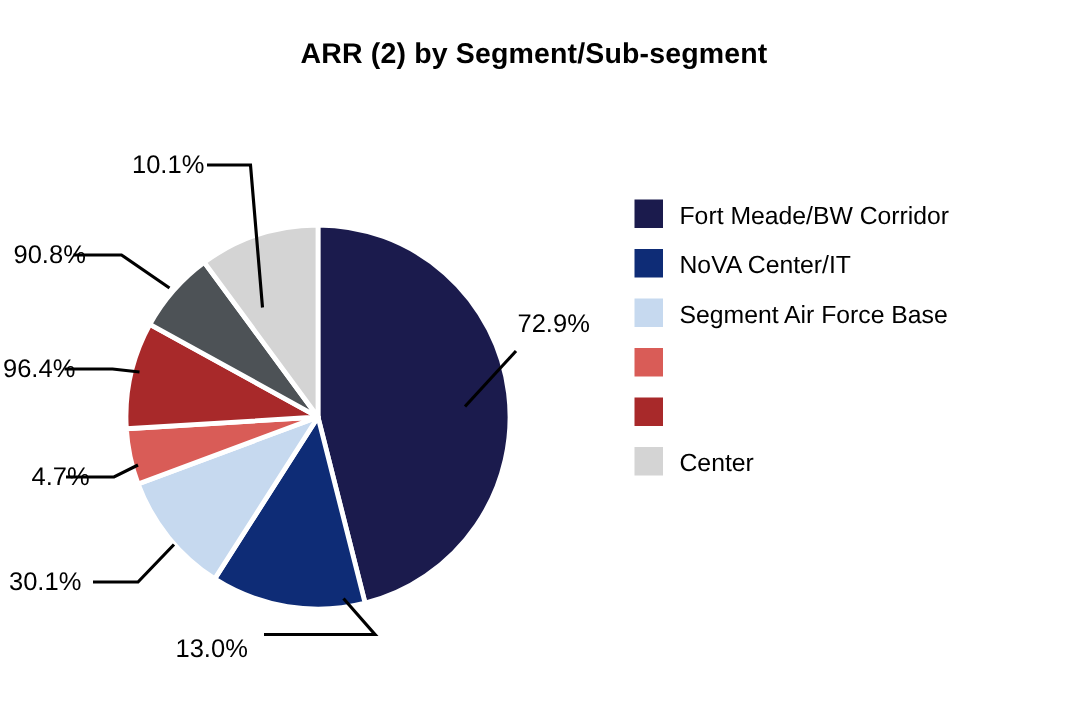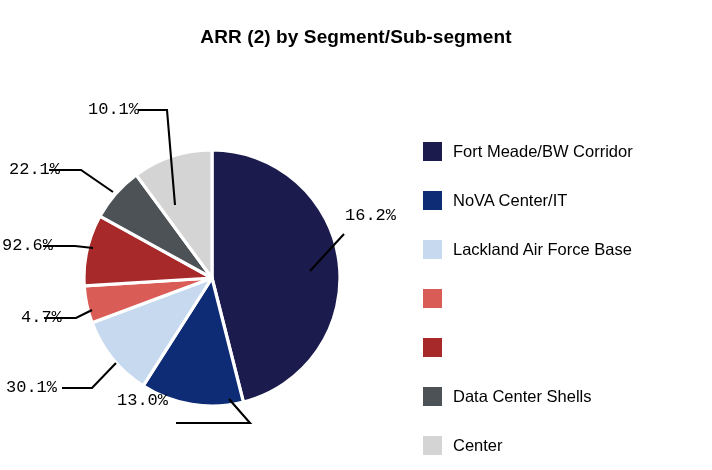--- a/index.html
+++ b/index.html
@@ -55,38 +55,37 @@
     stroke: #000000;
     stroke-width: 2.1;
     fill: none;
     stroke-linecap: butt;
     stroke-linejoin: miter;
   }
 
   .pct-label {
     position: absolute;
     font-size: 17px;
-    font-family: Liberation Mono, monospace;
+    font-family: Liberation Sans, sans-serif;
     color: #000000;
     white-space: nowrap;
     line-height: 1;
   }
 
   .legend {
     position: absolute;
     left: 423px;
     top: 119px;
     width: 280px;
   }
 
   .legend-row {
     display: flex;
-    align-items: center;
+    align-items: flex-end;
     height: 33px;
-    margin-top: 16px;
   }
 
   .legend-swatch {
     width: 19px;
     height: 19px;
     flex: 0 0 19px;
     border: 0;
   }
 
   .legend-label {
@@ -119,50 +118,46 @@
       <polyline class="leader-line" points="310,271 344,234"></polyline>
       <polyline class="leader-line" points="229,399 250,423 176,423"></polyline>
       <polyline class="leader-line" points="116,363 92,388 62,388"></polyline>
       <polyline class="leader-line" points="92,310 76,318 44,318"></polyline>
       <polyline class="leader-line" points="93,248 75,246 43,246"></polyline>
       <polyline class="leader-line" points="113,192 81,170 49,170"></polyline>
       <polyline class="leader-line" points="175,205 167,110 138,110"></polyline>
     </g>
   </svg>
 
-  <div class="pct-label" style="left:345px; top:207px;">16.2%</div>
-  <div class="pct-label" style="left:117px; top:392px;">13.0%</div>
+  <div class="pct-label" style="left:345px; top:207px;">72.9%</div>
+  <div class="pct-label" style="left:117px; top:424px;">13.0%</div>
   <div class="pct-label" style="left:6px; top:379px;">30.1%</div>
   <div class="pct-label" style="left:21px; top:309px;">4.7%</div>
-  <div class="pct-label" style="left:2px; top:237px;">92.6%</div>
-  <div class="pct-label" style="left:9px; top:161px;">22.1%</div>
+  <div class="pct-label" style="left:2px; top:237px;">96.4%</div>
+  <div class="pct-label" style="left:9px; top:161px;">90.8%</div>
   <div class="pct-label" style="left:88px; top:101px;">10.1%</div>
 
   <div class="legend" id="legend">
       <div class="legend-row">
         <span class="legend-swatch" style="background: rgb(27, 27, 77);"></span>
         <span class="legend-label">Fort Meade/BW Corridor</span>
       </div>
       <div class="legend-row">
         <span class="legend-swatch" style="background: rgb(14, 44, 118);"></span>
         <span class="legend-label">NoVA Center/IT</span>
       </div>
       <div class="legend-row">
         <span class="legend-swatch" style="background: rgb(198, 217, 239);"></span>
-        <span class="legend-label">Lackland Air Force Base</span>
+        <span class="legend-label">Segment Air Force Base</span>
       </div>
       <div class="legend-row">
         <span class="legend-swatch" style="background: rgb(217, 92, 87);"></span>
       </div>
       <div class="legend-row">
         <span class="legend-swatch" style="background: rgb(168, 41, 42);"></span>
-      </div>
-      <div class="legend-row">
-        <span class="legend-swatch" style="background: rgb(77, 82, 86);"></span>
-        <span class="legend-label">Data Center Shells</span>
       </div>
       <div class="legend-row">
         <span class="legend-swatch" style="background: rgb(212, 212, 212);"></span>
         <span class="legend-label">Center</span>
       </div>
     </div>
 
 </div>
 
 </body></html>

